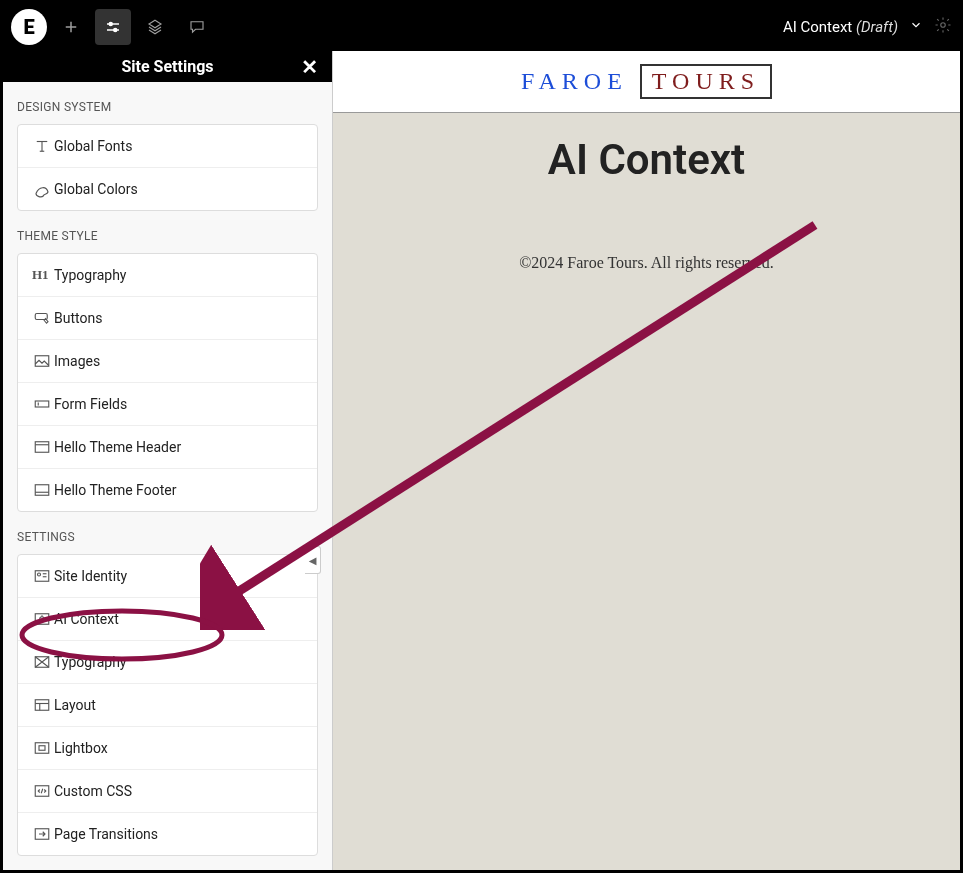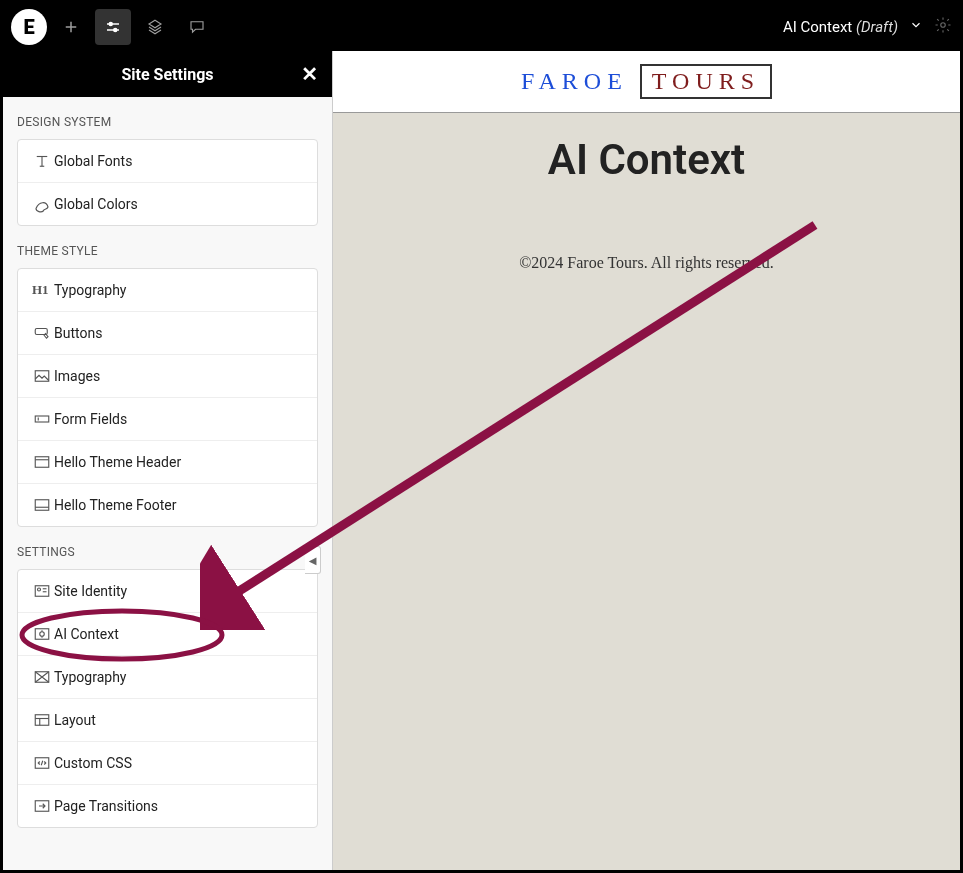--- a/index.html
+++ b/index.html
@@ -336,20 +336,29 @@
                 <line x1="3" y1="10" x2="21" y2="10"></line>
                 <line x1="9" y1="10" x2="9" y2="19"></line>
               </svg>
             </span>
           <span>Layout</span>
         </div>
         <div class="panel-item">
           <span class="panel-icon">
               <svg viewBox="0 0 24 24" fill="none" stroke="currentColor" stroke-width="1.5">
                 <rect x="3" y="5" width="18" height="14"></rect>
+                <rect x="8" y="9" width="8" height="6"></rect>
+              </svg>
+            </span>
+          <span>Lightbox</span>
+        </div>
+        <div class="panel-item">
+          <span class="panel-icon">
+              <svg viewBox="0 0 24 24" fill="none" stroke="currentColor" stroke-width="1.5">
+                <rect x="3" y="5" width="18" height="14"></rect>
                 <path d="M9 10l-2 2 2 2M15 10l2 2-2 2M13 9l-2 6"></path>
               </svg>
             </span>
           <span>Custom CSS</span>
         </div>
         <div class="panel-item">
           <span class="panel-icon">
               <svg viewBox="0 0 24 24" fill="none" stroke="currentColor" stroke-width="1.5">
                 <rect x="3" y="5" width="18" height="14"></rect>
                 <path d="M8 12h8M13 9l3 3-3 3"></path>

